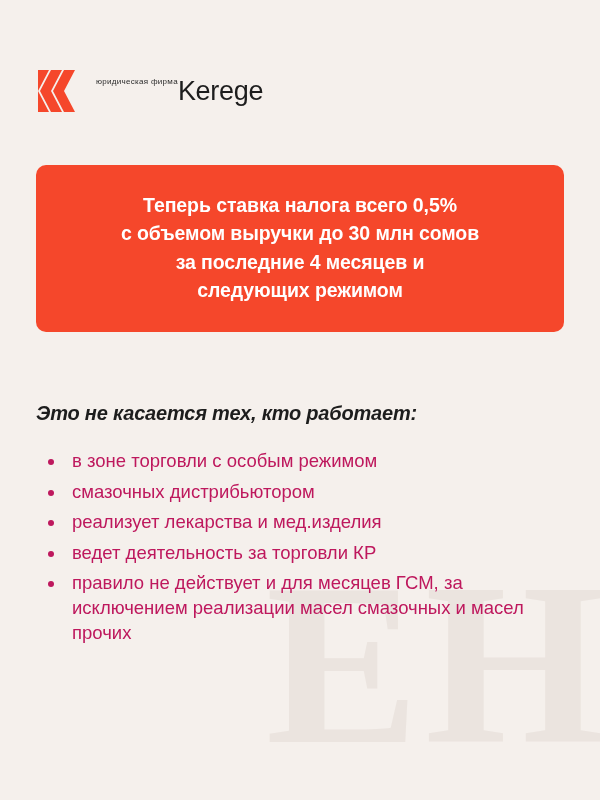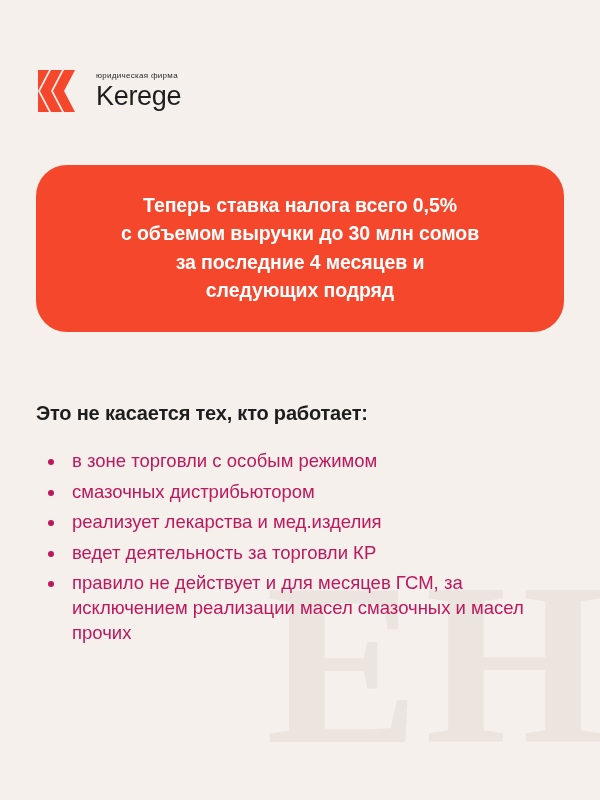--- a/index.html
+++ b/index.html
@@ -45,21 +45,21 @@
     padding-left: 2px;
     gap: 12px;
   }
   .logo-mark {
     width: 46px;
     height: 42px;
     display: block;
   }
   .logo-text-block {
     display: flex;
-    flex-direction: column;
+    flex-direction: row;
     justify-content: center;
     line-height: 1;
   }
   .logo-tagline {
     font-size: 8px;
     letter-spacing: 0.3px;
     color: #2b2b2b;
     margin-bottom: 3px;
     font-weight: 400;
   }
@@ -67,38 +67,39 @@
     font-size: 27px;
     font-weight: 400;
     color: #1d1d1d;
     letter-spacing: -0.3px;
   }
 
   
   .callout {
     margin-top: 53px;
     background: #f5472b;
-    border-radius: 31px;
+    border-radius: 10px;
     color: #ffffff;
     text-align: center;
     padding: 26px 24px 28px;
     font-weight: 700;
     font-size: 19.5px;
     line-height: 1.45;
     letter-spacing: -0.1px;
   }
   .callout .line { display: block; }
 
   
   .section-title {
     margin-top: 70px;
     font-size: 20px;
     font-weight: 700;
     color: #1d1d1d;
     letter-spacing: -0.2px;
+    font-style: italic;
   }
 
   
   ul.bullets {
     margin: 24px 0 0 0;
     padding-left: 30px;
     list-style: disc;
   }
   ul.bullets li {
     font-size: 18.5px;
@@ -128,21 +129,21 @@
     <span class="logo-text-block">
       <span class="logo-tagline">юридическая фирма</span>
       <span class="logo-name">Kerege</span>
     </span>
   </div>
 
   <div class="callout">
     <span class="line">Теперь ставка налога всего 0,5%</span>
     <span class="line">с объемом выручки до 30 млн сомов</span>
     <span class="line">за последние 4 месяцев и</span>
-    <span class="line">следующих подряд</span>
+    <span class="line">следующих режимом</span>
   </div>
 
   <div class="section-title">Это не касается тех, кто работает:</div>
 
   <ul class="bullets">
     <li>в зоне торговли с особым режимом</li>
     <li>смазочных дистрибьютором</li>
     <li>реализует лекарства и мед.изделия</li>
     <li>ведет деятельность за торговли КР</li>
     <li>правило не действует и для месяцев ГСМ, за исключением реализации масел смазочных и масел прочих</li>

